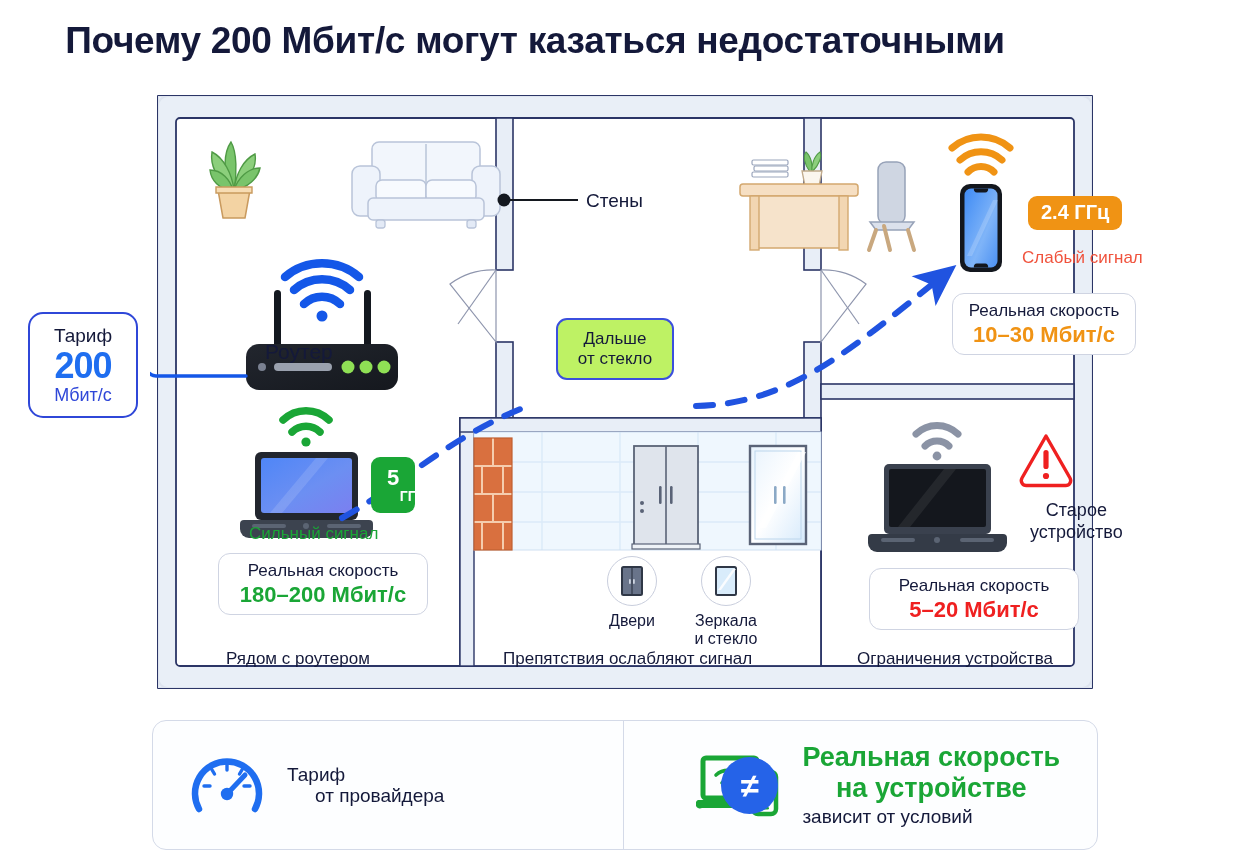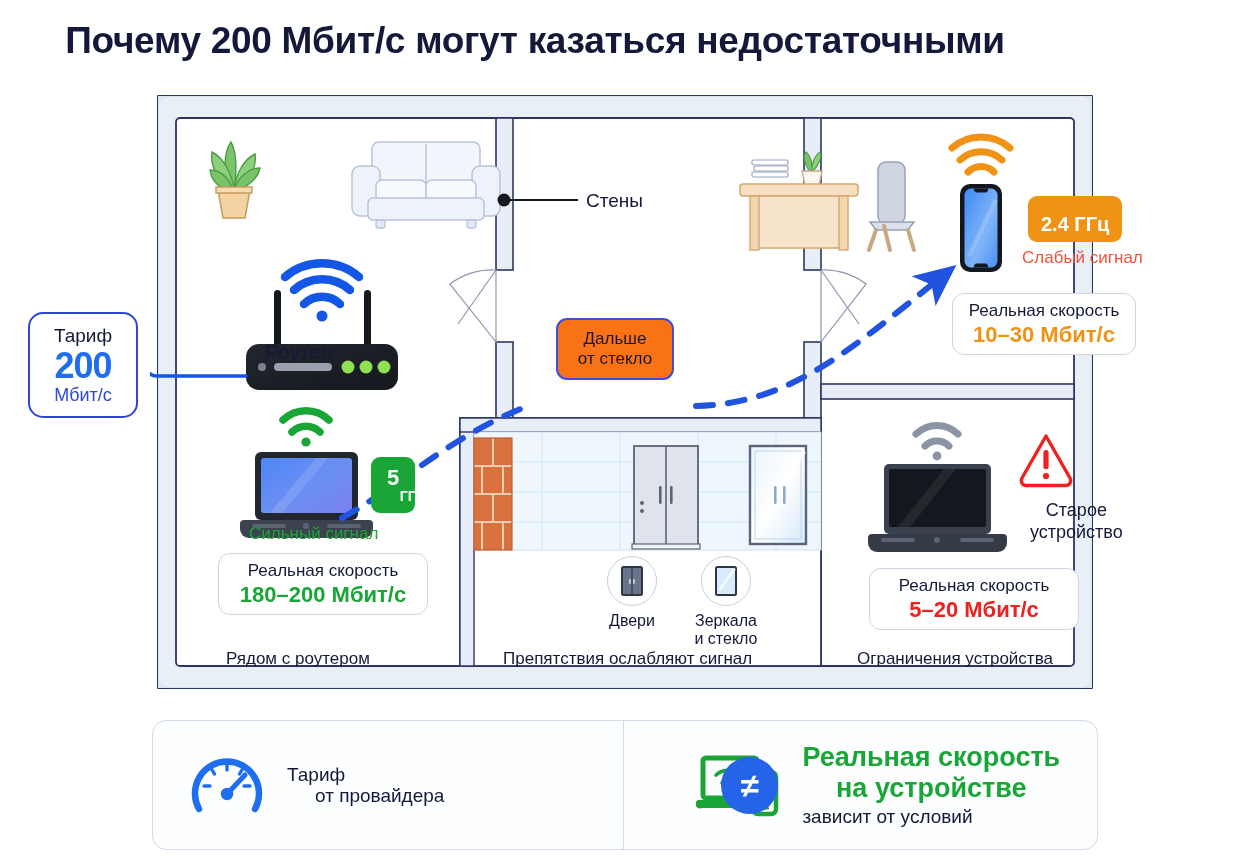--- a/index.html
+++ b/index.html
@@ -45,40 +45,40 @@
   .tariff-badge .t1 { font-size: 19px; color: #14193a; margin-bottom: 3px; }
   .tariff-badge .t2 { font-size: 36px; font-weight: bold; color: #1f6ef0; letter-spacing: -1px; }
   .tariff-badge .t3 { font-size: 18px; color: #2f47d8; margin-top: 2px; }
 
   .walls-label { left: 586px; top: 190px; font-size: 19px; color: #14193a; }
 
   .farther-box {
     position: absolute; left: 556px; top: 318px;
     width: 118px; height: 62px;
     border: 2px solid #3b4fdd; border-radius: 11px;
-    background: #f97316;
+    background: #bef264;
     display: flex; flex-direction: column; align-items: center; justify-content: center;
     line-height: 1.18; font-size: 17px; color: #14193a;
   }
 
   .router-label { left: 265px; top: 340px; font-size: 21px; color: #14193a; }
 
   .ghz5 {
     position: absolute; left: 371px; top: 457px;
     width: 44px; height: 56px;
     background: #1aa636; border-radius: 9px;
     display:flex; flex-direction:column; align-items:center; justify-content:center;
     color:#fff; line-height:1.05;
   }
   .ghz5 .n { font-size: 22px; font-weight: bold; }
   .ghz5 .u { font-size: 14px; font-weight: bold; margin-left: 38px; }
 
   .ghz24 {
     position: absolute; left: 1028px; top: 196px;
-    padding: 17px 13px 6px;
+    padding: 5px 13px 6px;
     background: #f09314; border-radius: 9px;
     color: #fff; font-size: 20px; font-weight: bold;
   }
 
   .sig-strong { left: 249px; top: 524px; font-size: 17px; color: #1aa636; }
   .sig-weak   { left: 1022px; top: 248px; font-size: 17px; color: #f0523c; }
 
   .old-dev {
     position: absolute; left: 1030px; top: 500px;
     font-size: 18px; color: #14193a; line-height: 1.22; text-align: center;

